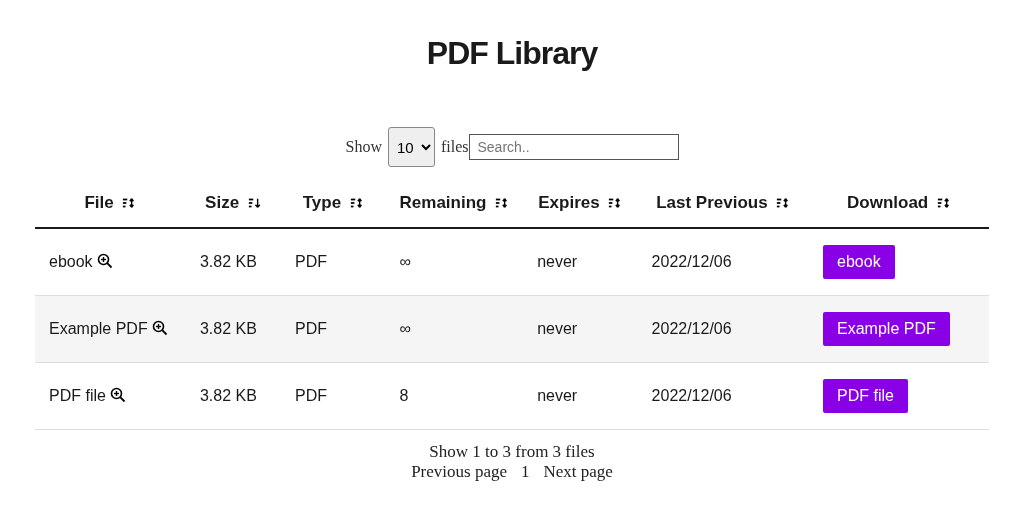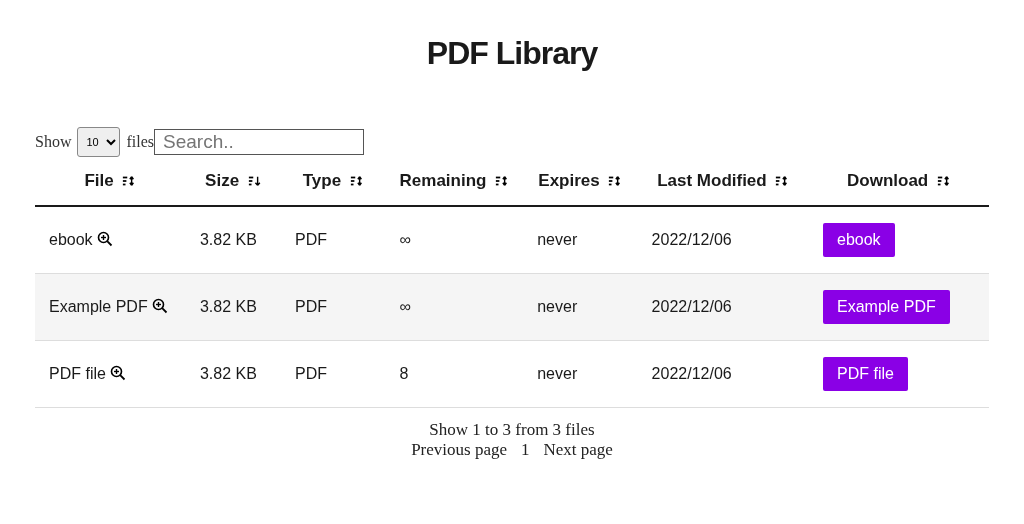--- a/index.html
+++ b/index.html
@@ -19,42 +19,43 @@
       font-weight: 800;
       letter-spacing: -1px;
       margin-top: 35px;
       margin-bottom: 55px;
     }
     .container {
       padding: 0 35px 25px 35px;
     }
     .top-controls {
       display: flex;
-      justify-content: flex-start;
-      align-items: center;
+      justify-content: center;
+      align-items: center;
+      margin-bottom: 12px;
       font-family: "Times New Roman", Times, serif;
       font-size: 16px;
       color: #333;
     }
     .show-group {
       display: flex;
       align-items: center;
       gap: 6px;
     }
     .show-group select {
       border: 1px solid #888;
       background: #efefef;
-      font-size: 11px;
+      font-size: 15px;
       padding: 2px 4px;
-      height: 30px;
+      height: 40px;
       border-radius: 3px;
     }
     .search-input {
       border: 1px solid #555;
-      font-size: 19px;
+      font-size: 14px;
       padding: 4px 8px;
       width: 210px;
       height: 26px;
       font-family: Arial, sans-serif;
     }
     table {
       width: 100%;
       border-collapse: collapse;
       font-family: -apple-system, BlinkMacSystemFont, "Segoe UI", Helvetica, Arial, sans-serif;
     }
@@ -187,21 +188,21 @@
         <th class="col-expires">
           <span>Expires</span>
           <svg class="sort-icon" viewBox="0 0 16 16">
             <rect x="1" y="3" width="5" height="2" fill="#000"></rect>
             <rect x="1" y="7" width="4" height="2" fill="#000"></rect>
             <rect x="1" y="11" width="3" height="2" fill="#000"></rect>
             <path d="M11 13V3M11 3l-2 3M11 3l2 3M11 13l-2-3M11 13l2-3" stroke="#000" stroke-width="1.6" fill="none"></path>
           </svg>
         </th>
         <th class="col-modified">
-          <span>Last Modified</span>
+          <span>Last Previous</span>
           <svg class="sort-icon" viewBox="0 0 16 16">
             <rect x="1" y="3" width="5" height="2" fill="#000"></rect>
             <rect x="1" y="7" width="4" height="2" fill="#000"></rect>
             <rect x="1" y="11" width="3" height="2" fill="#000"></rect>
             <path d="M11 13V3M11 3l-2 3M11 3l2 3M11 13l-2-3M11 13l2-3" stroke="#000" stroke-width="1.6" fill="none"></path>
           </svg>
         </th>
         <th class="col-download">
           <span>Download</span>
           <svg class="sort-icon" viewBox="0 0 16 16">

